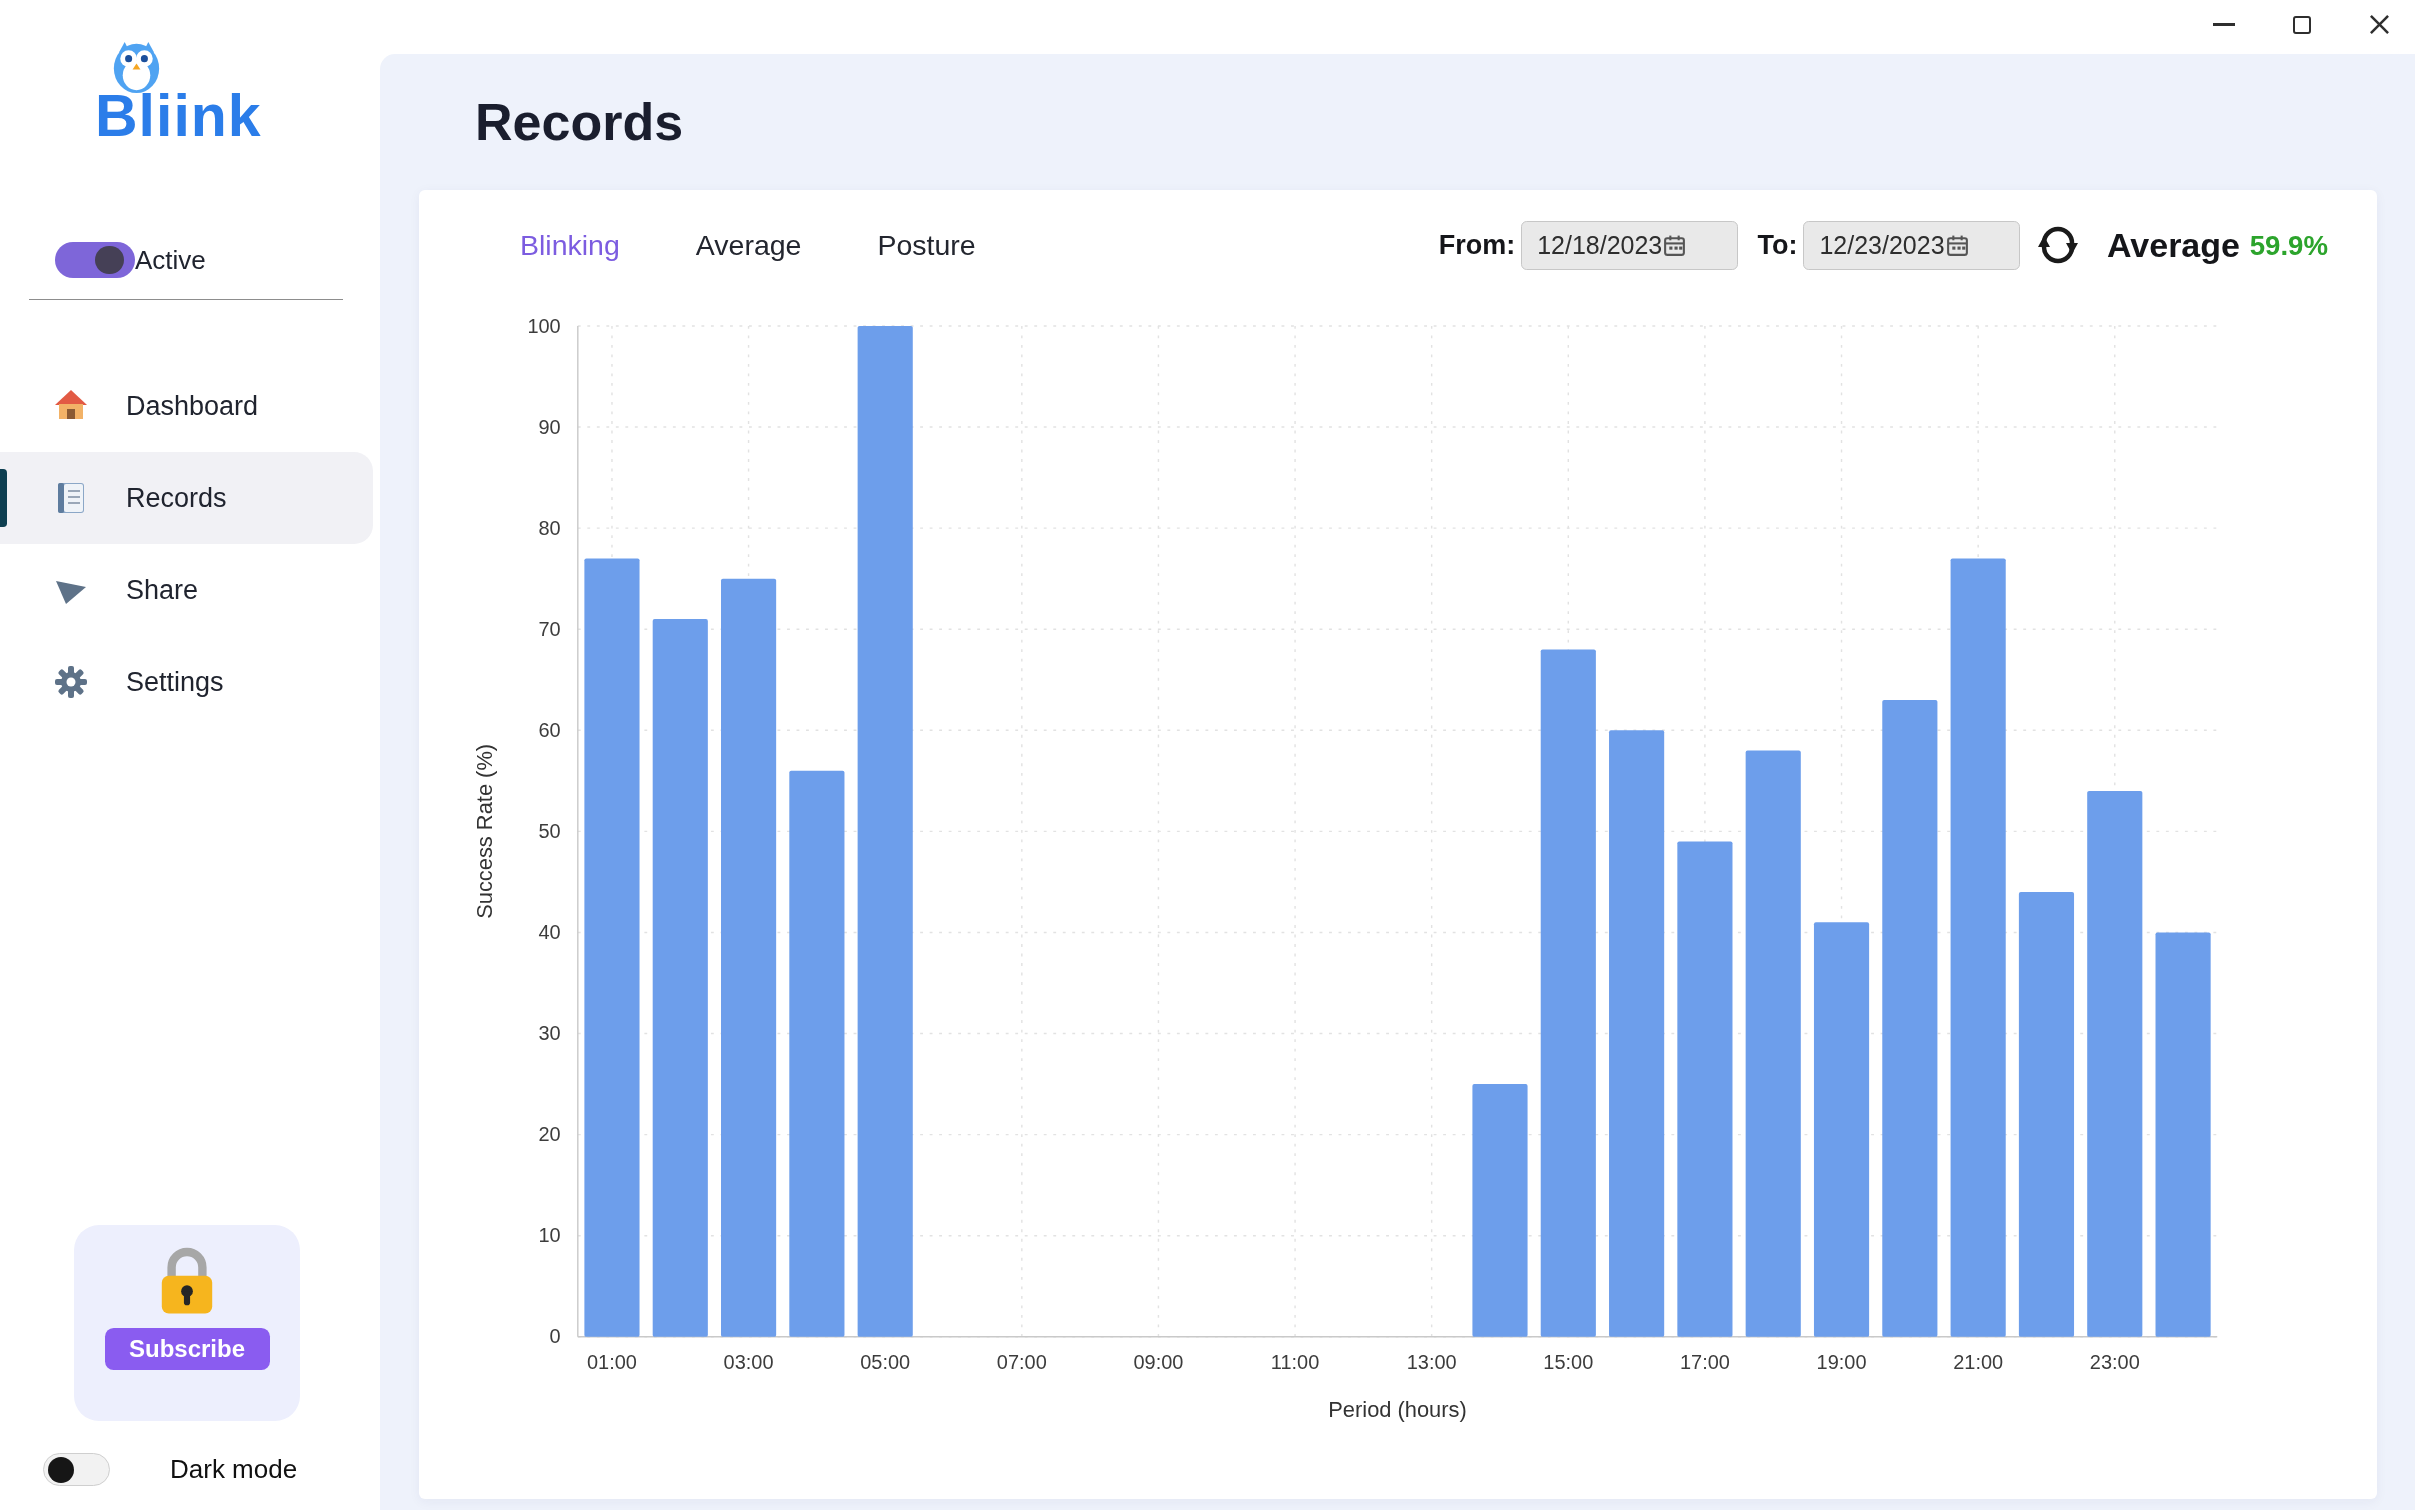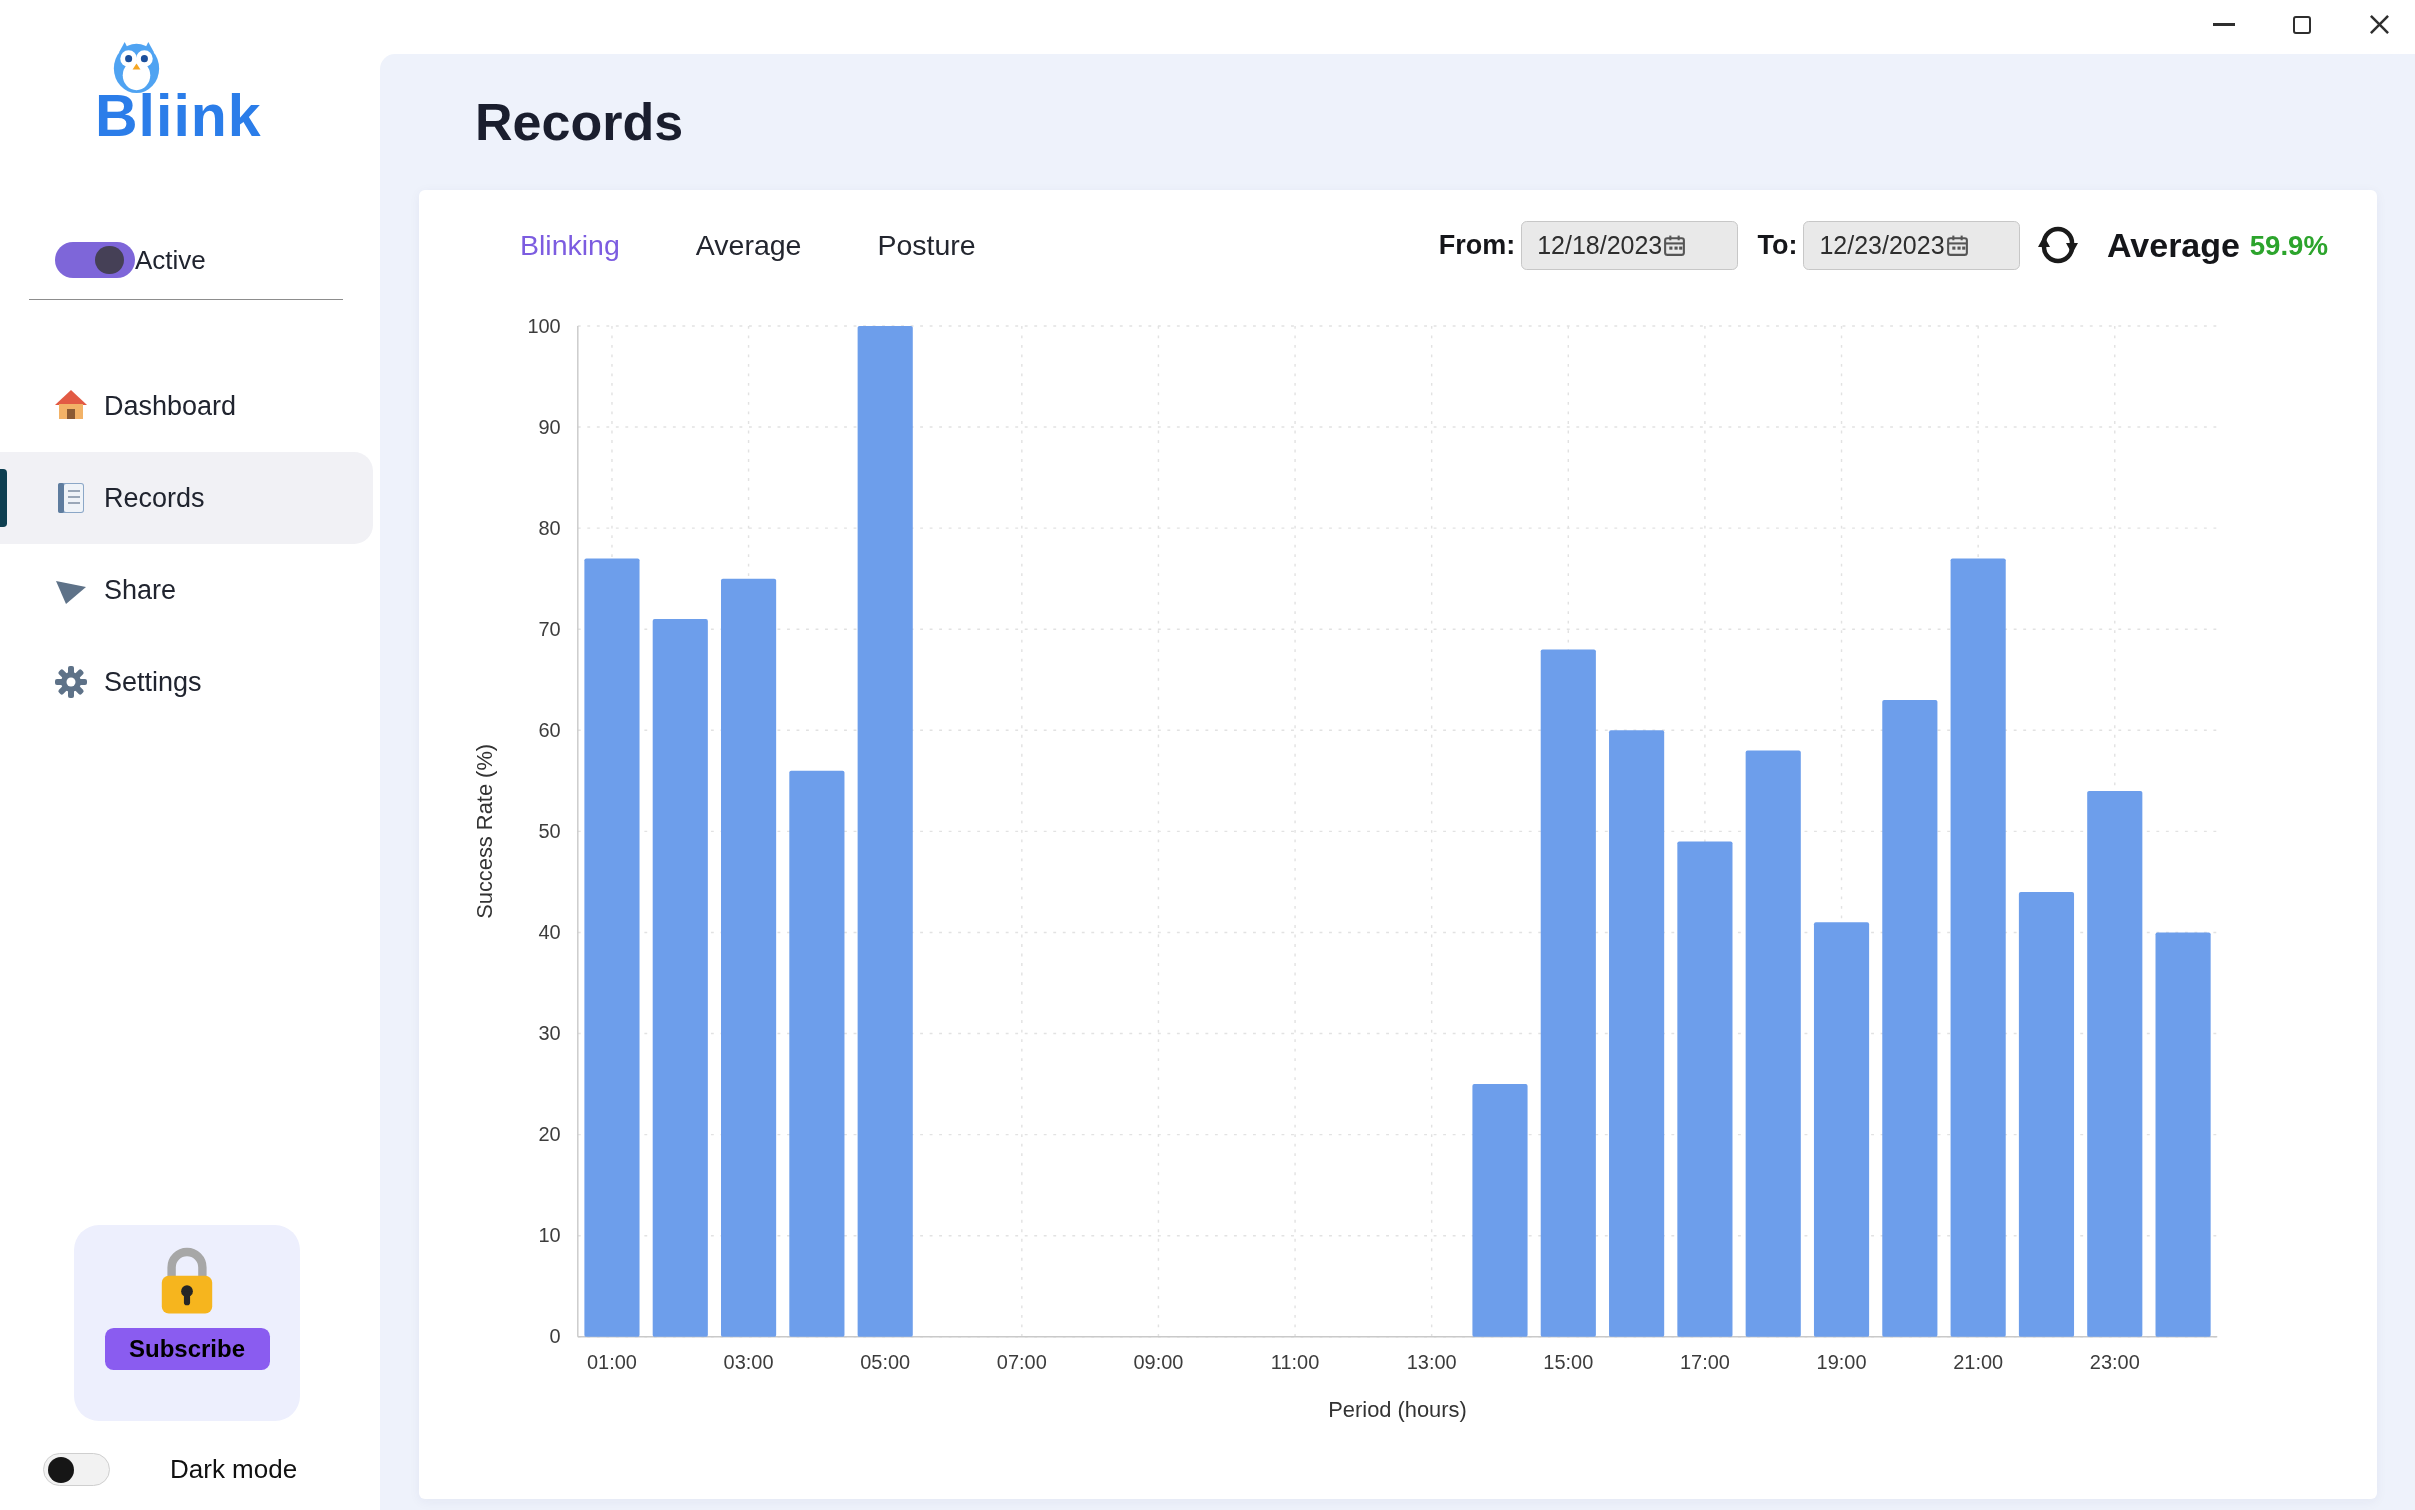--- a/index.html
+++ b/index.html
@@ -18,29 +18,29 @@
   .logo-owl{position:absolute;left:9.5px;top:0;width:63px;height:57px}
   .logo-text{position:absolute;left:0;top:44px;font-size:59px;font-weight:700;color:#2B7DE9;letter-spacing:1px}
 
   .active-row{position:absolute;left:55px;top:242px;display:flex;align-items:center;}
   .toggle{position:relative;width:80px;height:36px;border-radius:18px;background:#7E66D9;border:none;cursor:pointer;flex:0 0 80px}
   .toggle .knob{position:absolute;top:3.8px;left:40px;width:28.5px;height:28.5px;border-radius:50%;background:#454056}
   .active-label{font-size:26px;color:#20242F}
   .sidebar-divider{position:absolute;left:28.5px;top:299px;width:314px;height:1px;background:#8D8D8D}
 
   .nav{position:absolute;left:0;top:360px;width:380px}
-  .nav-item{position:relative;height:92px;display:flex;align-items:center;padding-left:53px;gap:15px;cursor:pointer}
+  .nav-item{position:relative;height:92px;display:flex;align-items:center;padding-left:53px;gap:37px;cursor:pointer}
   .nav-item.selected{background:#F1F1F5;border-radius:0 19px 19px 0;width:373px}
   .nav-item.selected::before{content:"";position:absolute;left:0;top:17px;width:6.7px;height:58px;background:#0E3F51;border-radius:0 3.8px 3.8px 0}
   .nav-icon{width:36px;height:36px;flex:0 0 36px}
   .nav-label{font-size:27px;color:#20242F}
 
   .subscribe-card{position:absolute;left:74px;top:1225px;width:226px;height:196px;background:#EDEFFD;border-radius:25px;display:flex;flex-direction:column;align-items:center;padding-top:13.3px}
   .lock{width:84px;height:84px}
-  .subscribe-btn{margin-top:5.7px;width:165px;height:42px;background:#8A5CF0;color:#000000;border:none;border-radius:8.6px;font-size:24px;font-weight:bold;cursor:pointer;font-family:inherit}
+  .subscribe-btn{margin-top:5.7px;width:165px;height:42px;background:#8A5CF0;color:#ffffff;border:none;border-radius:8.6px;font-size:24px;font-weight:bold;cursor:pointer;font-family:inherit}
 
   .darkmode-row{position:absolute;left:43px;top:1453px;display:flex;align-items:center;gap:60px}
   .toggle.small{width:67px;height:33px;background:#F2F2F2;border:1px solid #CFCFCF;flex:0 0 67px}
   .toggle.small .knob{left:3.8px;top:2.9px;width:26px;height:26px;background:#161616}
   .darkmode-label{font-size:26px;color:#101010}
 
   
   .main{position:absolute;left:380px;top:54px;width:2035px;height:1456px;background:#EEF2FB;border-top-left-radius:15px}
   .page-title{position:absolute;left:95px;top:38px;font-size:52px;font-weight:700;color:#1A1E2E}
   .card{position:absolute;left:39px;top:136px;width:1958px;height:1309px;background:#ffffff;border-radius:6px;box-shadow:0 2.9px 11.4px rgba(30,40,90,0.05)}

